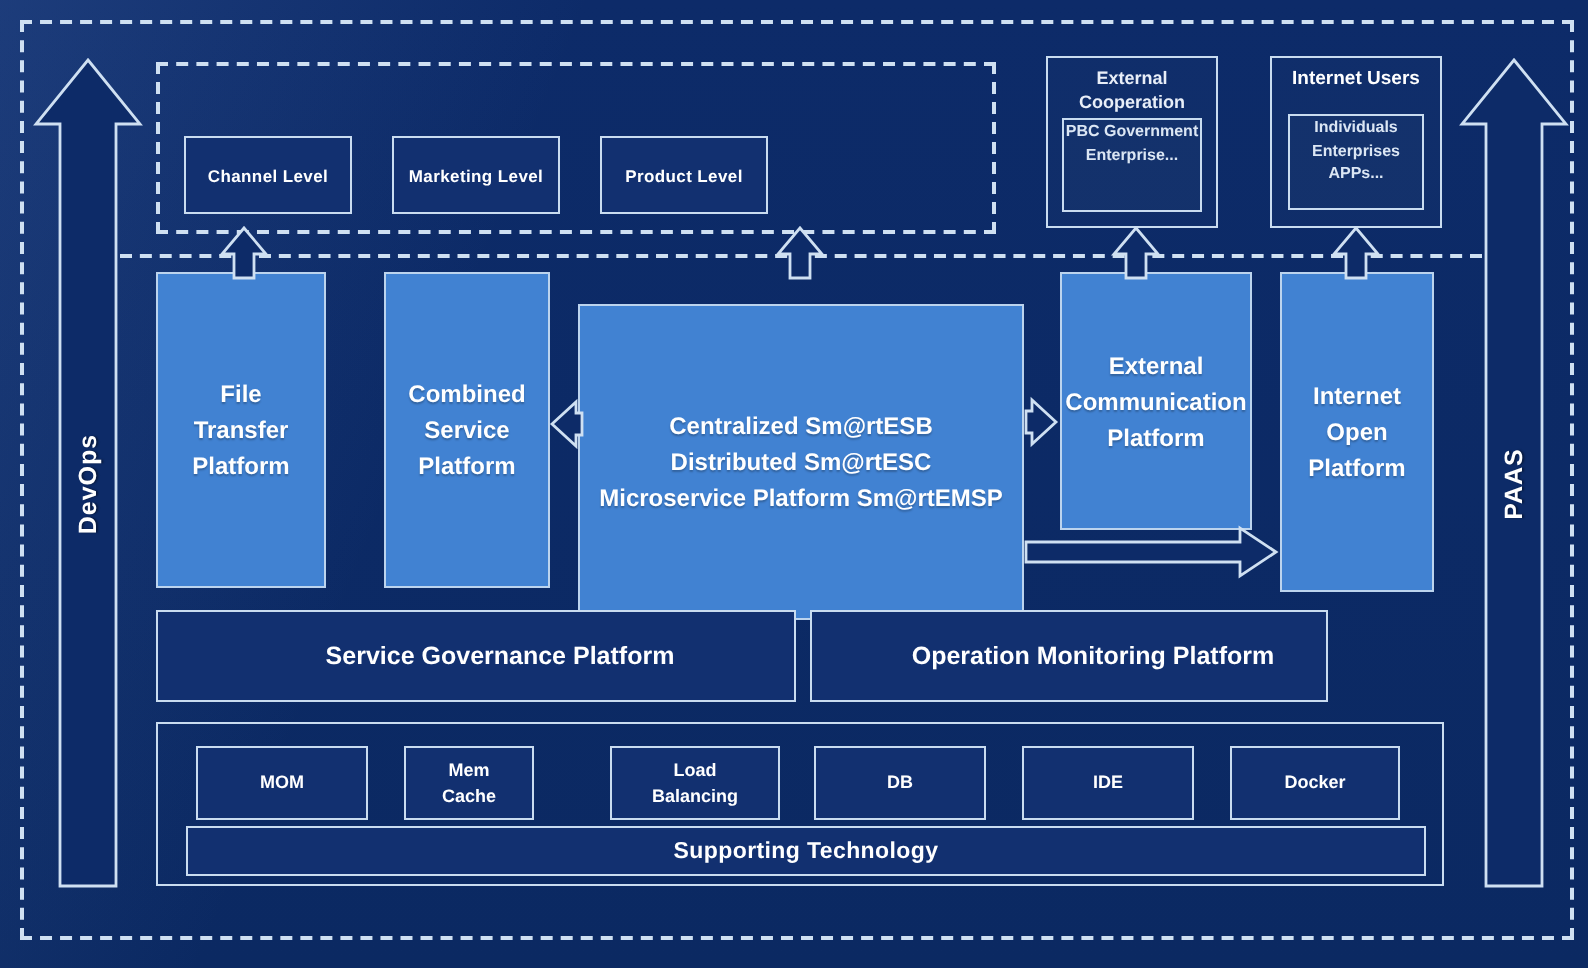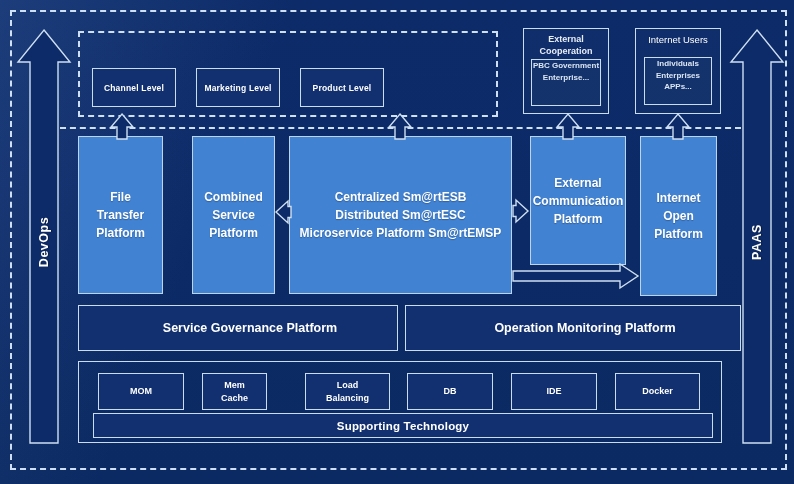--- a/index.html
+++ b/index.html
@@ -36,21 +36,21 @@
   .group-box {
     top:28px; width:86px; height:86px;
     border: 1.5px solid #c9dcf0;
     background: rgba(255,255,255,0.015);
   }
   .group-title {
     width:100%; text-align:center; padding-top:5px;
     font-size: 9px; font-weight: 600; color:#e8eef8; line-height:1.3;
     white-space: pre-line;
   }
-  .group-title.bold { font-weight: normal; font-size: 9.5px; color:#ffffff; }
+  .group-title.bold { font-weight: bold; font-size: 9.5px; color:#ffffff; }
   .member-box {
     border: 1.5px solid #c9dcf0;
     display:flex; justify-content:center;
     text-align:center; font-size:8px; font-weight:600; color:#dbe6f4;
     line-height:1.45; white-space: pre-line;
     background: rgba(255,255,255,0.02);
   }
   .dash-line {
     left:60px; top:127px; width:681px; height:0;
     border-top: 2px dashed #cfe0f2;
@@ -130,40 +130,40 @@
   <div class="abs bluebox" style="left:78px;  top:136px; width:85px;  height:158px;">
     <span>File
 Transfer
 Platform</span>
   </div>
   <div class="abs bluebox" style="left:192px; top:136px; width:83px;  height:158px;">
     <span>Combined
 Service
 Platform</span>
   </div>
-  <div class="abs bluebox" style="left:289px; top:136px; width:223px; height:158px;text-align:center;">
+  <div class="abs bluebox" style="left:289px; top:152px; width:223px; height:158px;text-align:center;">
     <span>Centralized Sm@rtESB
 Distributed Sm@rtESC
 Microservice Platform Sm@rtEMSP</span>
   </div>
   <div class="abs bluebox" style="left:530px; top:136px; width:96px;  height:129px;">
     <span>External
 Communication
 Platform</span>
   </div>
   <div class="abs bluebox" style="left:640px; top:136px; width:77px;  height:160px;">
     <span>Internet
 Open
 Platform</span>
   </div>
 
   <div class="abs dark-box wide-bar" style="left:78px;  width:320px;">
     <span>Service Governance Platform</span>
   </div>
-  <div class="abs dark-box wide-bar" style="left:405px; width:336px;">
+  <div class="abs dark-box wide-bar" style="left:405px; width:259px;">
     <span>Operation Monitoring Platform</span>
   </div>
 
   <div class="abs bottom-container"></div>
   <div class="abs dark-box tech-box" style="left:98px;  width:86px;"><span>MOM</span></div>
   <div class="abs dark-box tech-box" style="left:202px; width:65px;"><span>Mem
 Cache</span></div>
   <div class="abs dark-box tech-box" style="left:305px; width:85px;"><span>Load
 Balancing</span></div>
   <div class="abs dark-box tech-box" style="left:407px; width:86px;"><span>DB</span></div>

